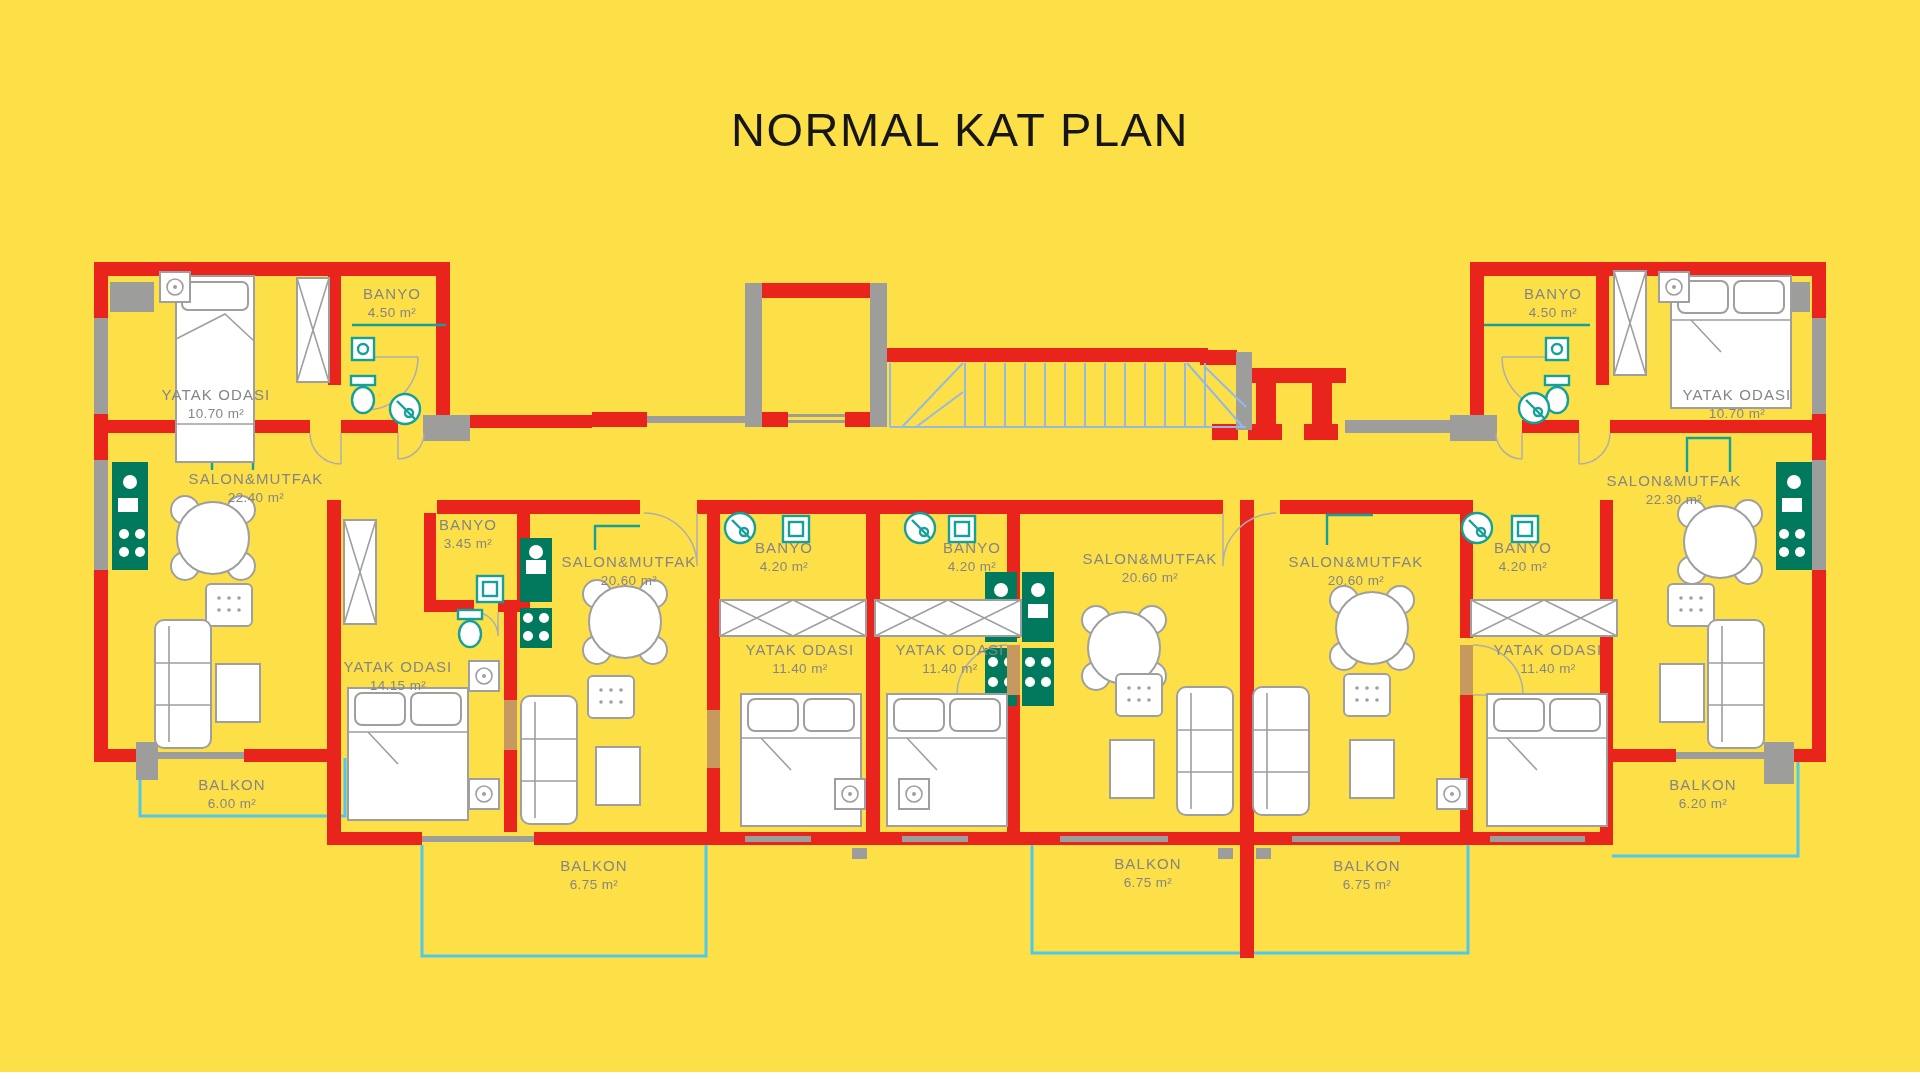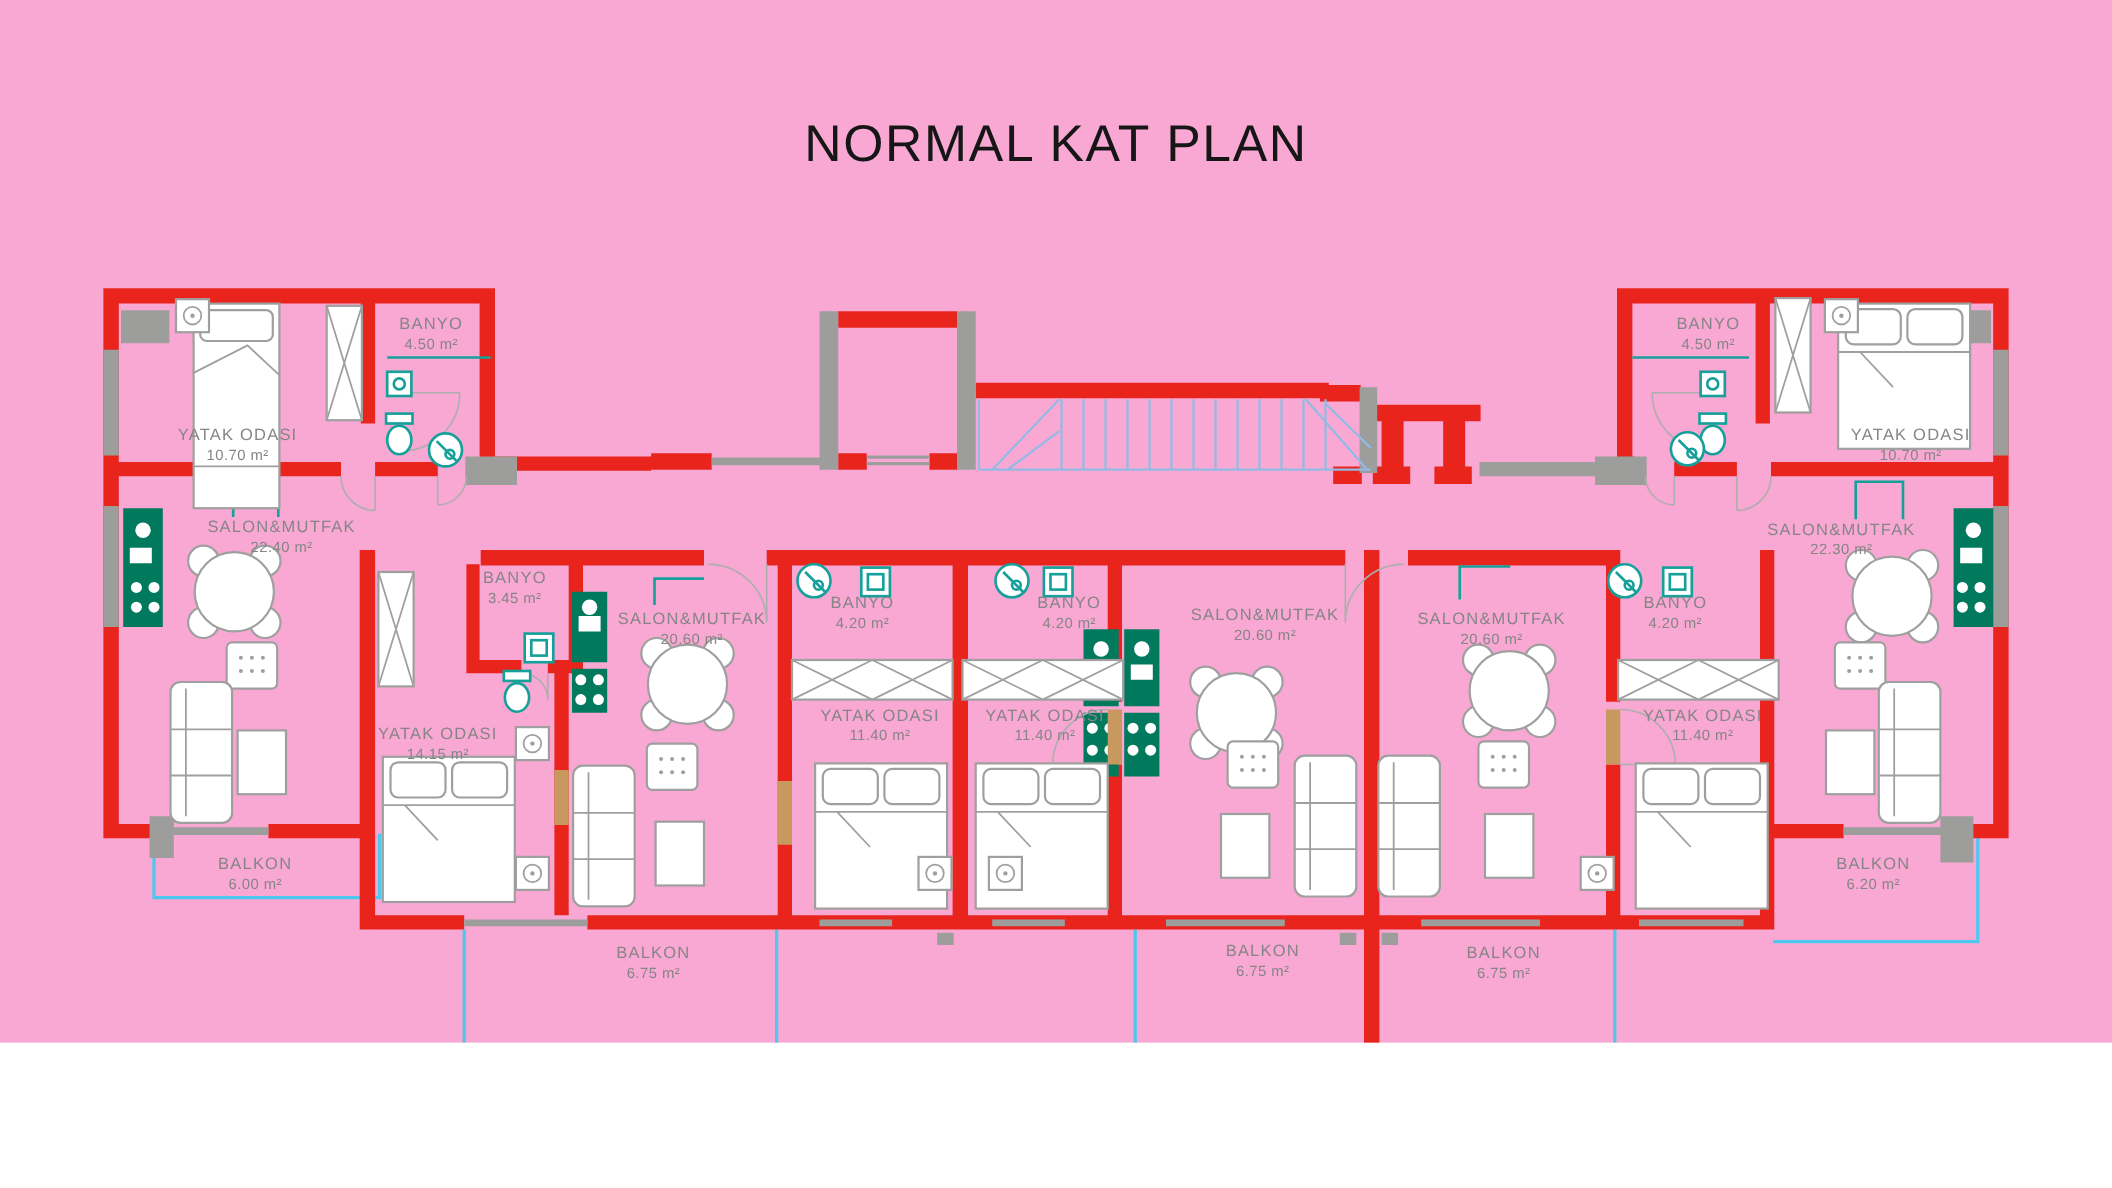--- a/index.html
+++ b/index.html
@@ -1,16 +1,16 @@
 <!DOCTYPE html>
 <html><head>
 <meta charset="utf-8">
 <style>
   html,body{margin:0;padding:0;background:#ffffff;}
-  .stage{width:1920px;height:948px;position:relative;background:#f9a8d4;overflow:hidden;}
+  .stage{width:1920px;height:1072px;position:relative;background:#fde047;overflow:hidden;}
   svg{display:block;}
   .ttl{font-family:"Liberation Sans",sans-serif;font-size:47px;font-weight:500;fill:#161616;letter-spacing:1.5px;text-anchor:middle;}
   .rl{font-family:"Liberation Sans",sans-serif;font-size:15px;fill:#858585;letter-spacing:1.1px;text-anchor:middle;}
   .rl .area{font-size:13.5px;letter-spacing:.4px;}
   .wall{fill:#e8241d;}
   .win{fill:#9d9d9c;}
   .furn{fill:#ffffff;stroke:#9f9f9f;stroke-width:2;}
   .fline{fill:none;stroke:#9f9f9f;stroke-width:1.6;}
   .teal{fill:none;stroke:#16a09a;stroke-width:2.4;}
   .tealf{fill:#ffffff;stroke:#16a09a;stroke-width:2.4;}

